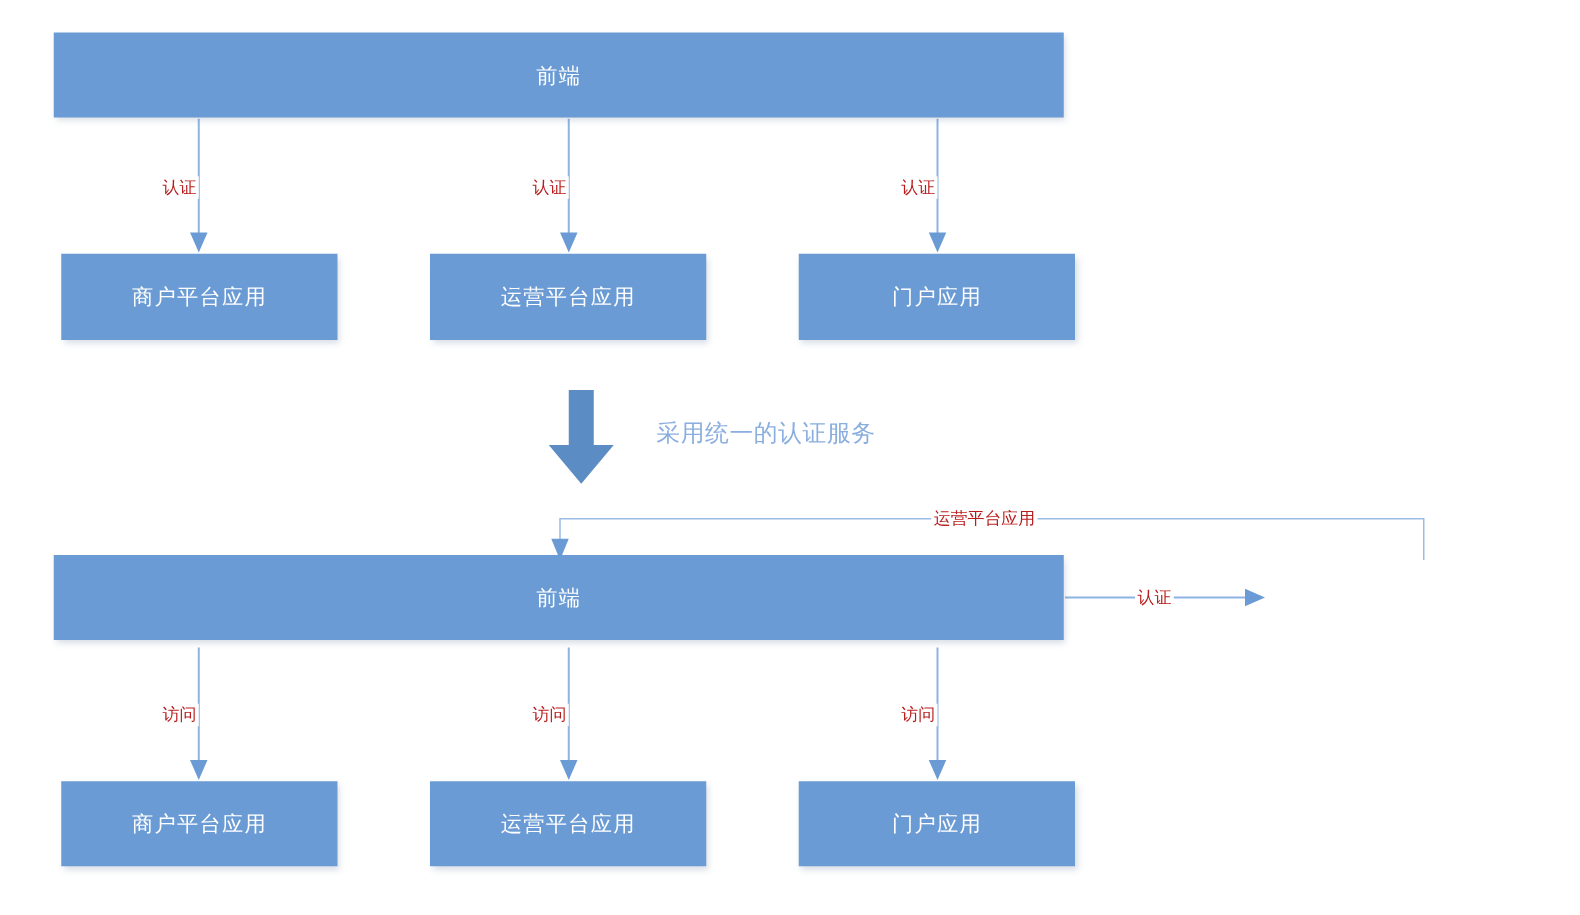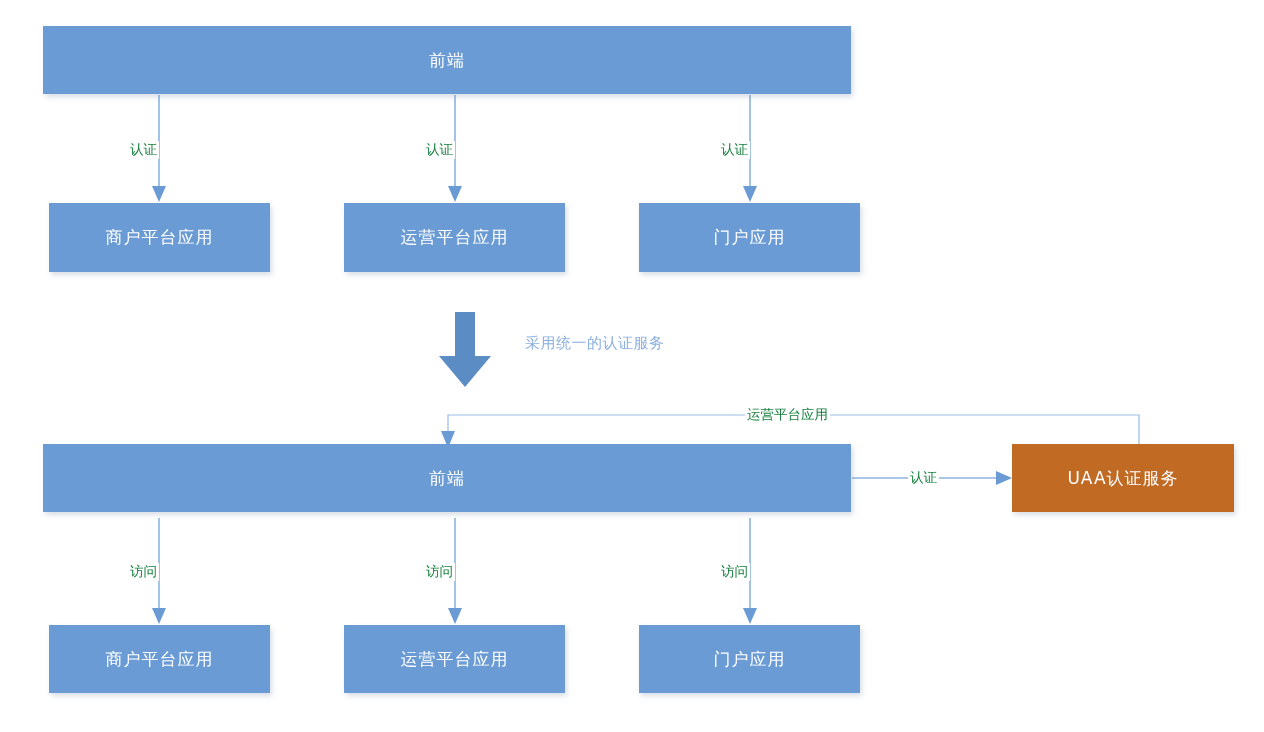--- a/index.html
+++ b/index.html
@@ -31,31 +31,31 @@
     user-select: none;
   }
   .node.blue {
     background: #6A9BD4;
   }
   .node.orange {
     background: #C06A24;
   }
   .edge-label {
     position: absolute;
-    color: #15803d;
+    color: #b91c1c;
     font-size: 13.5px;
     white-space: nowrap;
     background: #ffffff;
     padding: 0 2px;
     user-select: none;
   }
   .note-label {
     position: absolute;
     color: #8AAEE0;
-    font-size: 15px;
+    font-size: 19px;
     white-space: nowrap;
     letter-spacing: 0.5px;
     user-select: none;
   }
   svg.overlay {
     position: absolute;
     left: 0;
     top: 0;
     width: 1264px;
     height: 732px;
@@ -147,23 +147,20 @@
   <div class="edge-label" style="left:128px; top:141px;">认证</div>
   <div class="edge-label" style="left:424px; top:141px;">认证</div>
   <div class="edge-label" style="left:719px; top:141px;">认证</div>
 
   <div class="note-label" style="left:525px; top:334px;">采用统一的认证服务</div>
 
   <div class="node blue" style="left:43px; top:444px; width:808px; height:68px;">
     <span>前端</span>
   </div>
 
-  <div class="node orange" style="left:1012px; top:444px; width:222px; height:68px;">
-    <span>UAA认证服务</span>
-  </div>
 
   <div class="node blue" style="left:49px; top:625px; width:221px; height:68px;">
     <span>商户平台应用</span>
   </div>
 
   <div class="node blue" style="left:344px; top:625px; width:221px; height:68px;">
     <span>运营平台应用</span>
   </div>
 
   <div class="node blue" style="left:639px; top:625px; width:221px; height:68px;">

